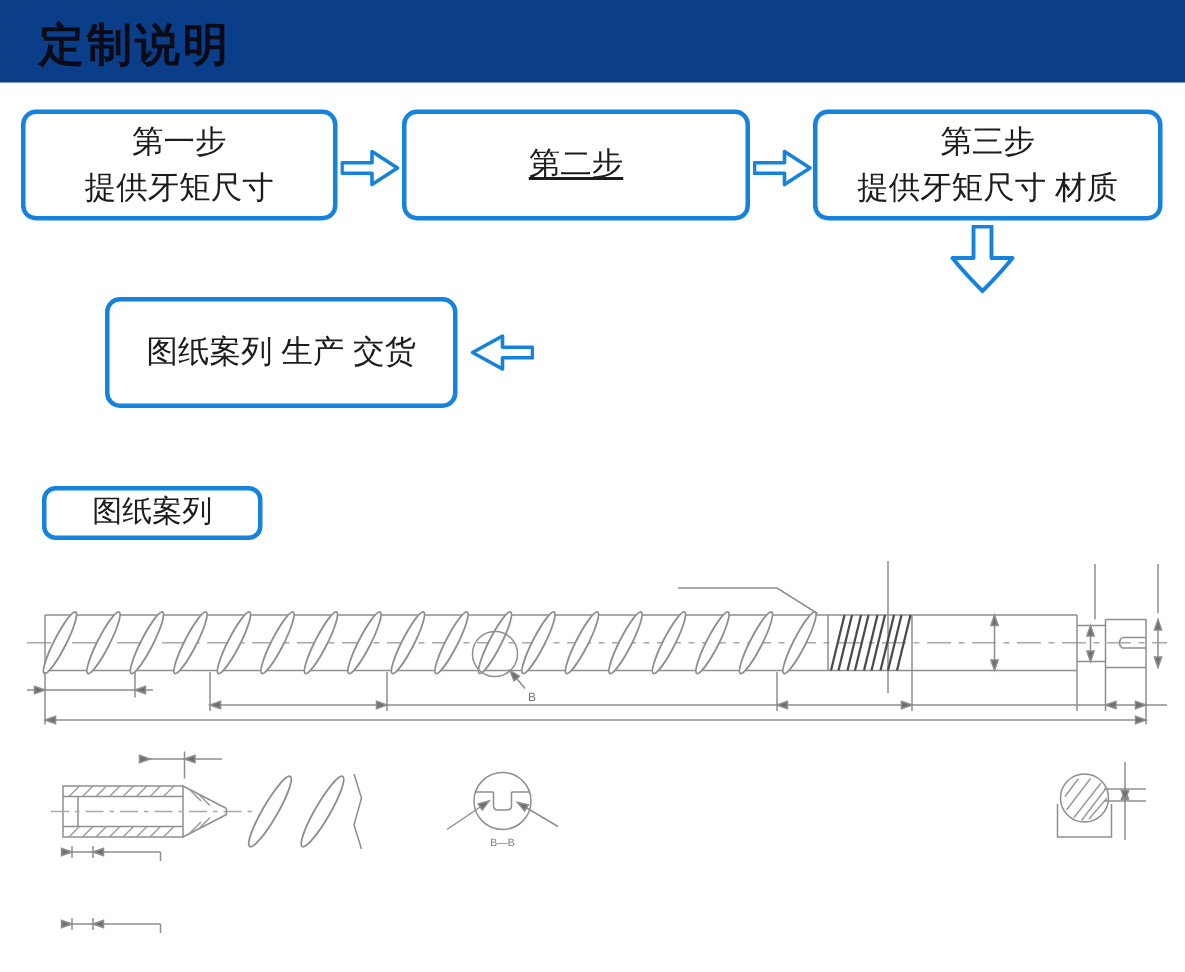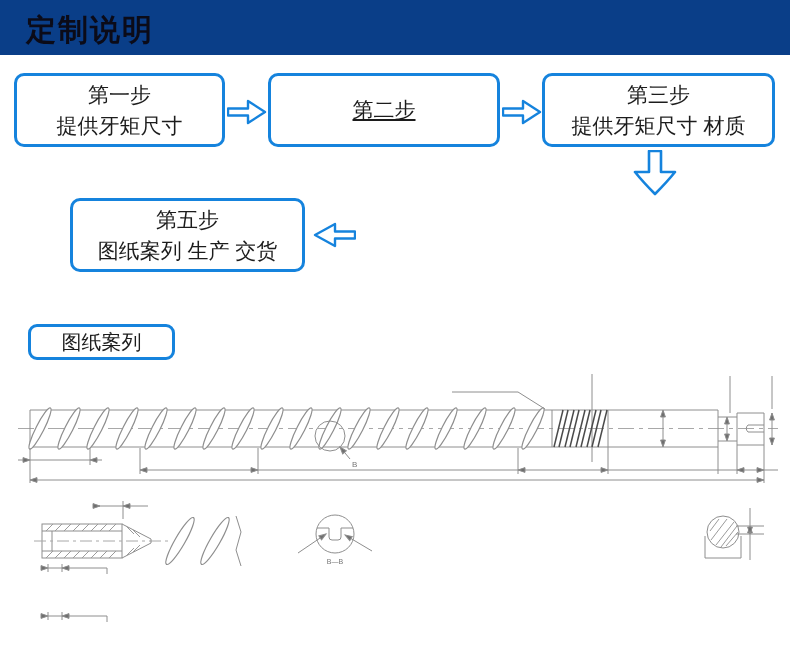--- a/index.html
+++ b/index.html
@@ -18,21 +18,21 @@
   .b3{left:542px;top:73px;width:233px;height:74px;}
   .b4{left:366px;top:198px;width:409px;height:74px;}
   .b5{left:70px;top:198px;width:235px;height:74px;}
   .arr{position:absolute;}
   .a1{left:227px;top:98px;}
   .a2{left:502px;top:98px;}
   .a3{left:629px;top:150px;}
   .a4{left:312px;top:221px;}
   .draw-label{position:absolute;left:28px;top:324px;width:147px;height:36px;
         box-sizing:border-box;border:3px solid #1583dd;border-radius:9px;background:#fff;
-        display:flex;align-items:center;justify-content:center;font-size:20px;color:#1c1c1c;}
+        display:flex;align-items:flex-start;justify-content:center;font-size:20px;color:#1c1c1c;}
   .cad{position:absolute;left:0;top:368px;}
 </style>
 </head>
 <body>
 
 <div class="page">
 
   <div class="header">
     <span>定制说明</span>
   </div>
@@ -42,21 +42,20 @@
     <div class="fd">提供牙矩尺寸</div>
   </div>
   <div class="fbox b2">
     <div class="ft">第二步</div>
   </div>
   <div class="fbox b3">
     <div class="ft">第三步</div>
     <div class="fd">提供牙矩尺寸 材质</div>
   </div>
   <div class="fbox b5">
-    <div class="ft">第五步</div>
     <div class="fd">图纸案列 生产 交货</div>
   </div>
 
   <svg class="arr a1" width="40" height="28" viewBox="0 0 40 28">
     <path d="M1 10.5 H21 V3 L38 14 L21 25 V17.5 H1 Z" fill="#fff" stroke="#1583dd" stroke-width="2.4" stroke-linejoin="round"></path>
   </svg>
   <svg class="arr a2" width="40" height="28" viewBox="0 0 40 28">
     <path d="M1 10.5 H21 V3 L38 14 L21 25 V17.5 H1 Z" fill="#fff" stroke="#1583dd" stroke-width="2.4" stroke-linejoin="round"></path>
   </svg>
   <svg class="arr a3" width="52" height="46" viewBox="0 0 52 46">

